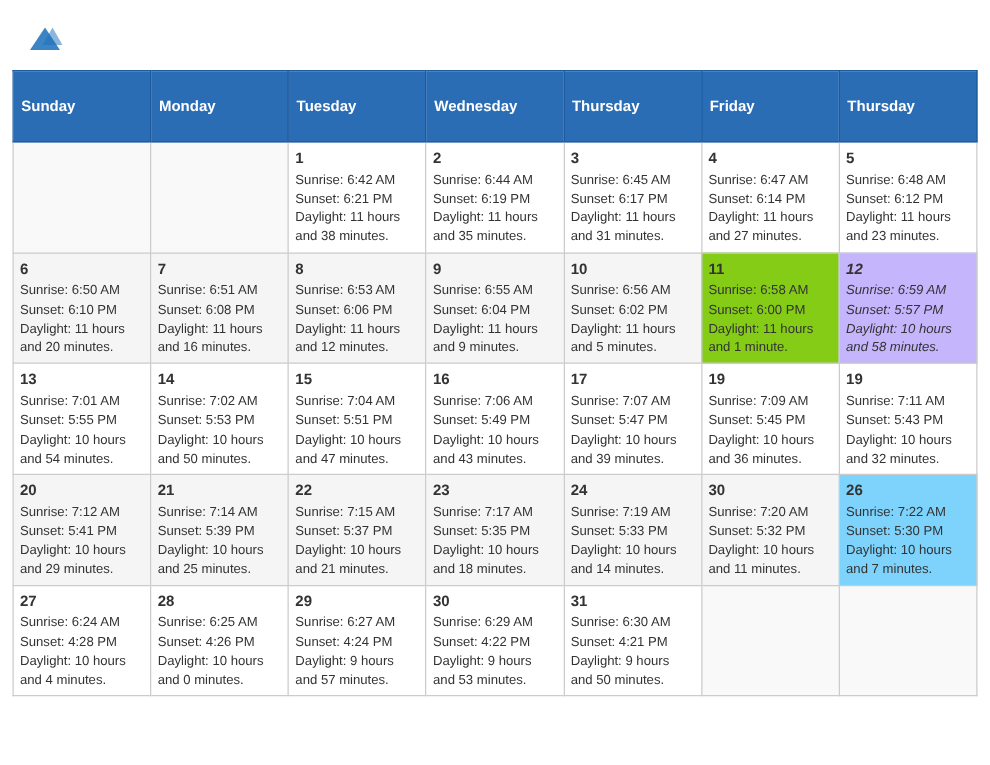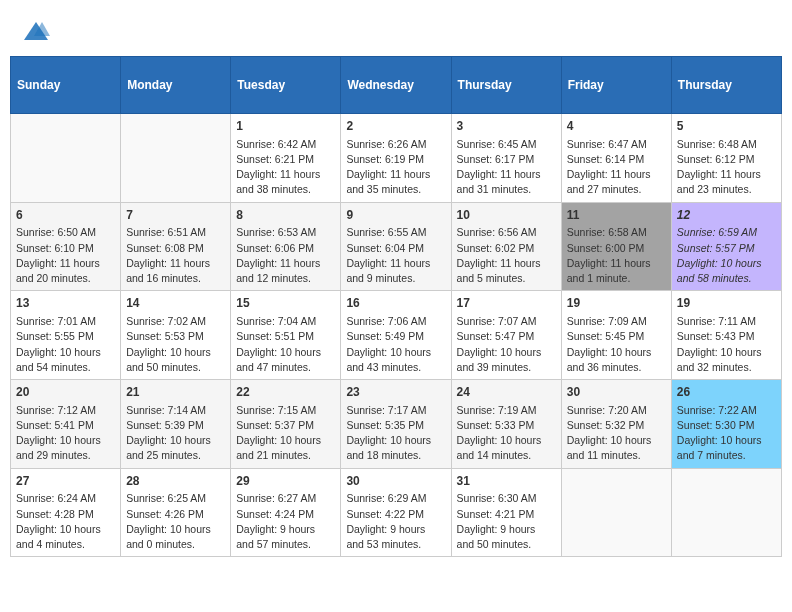--- a/index.html
+++ b/index.html
@@ -137,21 +137,21 @@
         <td class="empty"></td>
         <td class="empty"></td>
         <td>
           <span class="day-number">1</span>
           <div class="day-info">Sunrise: 6:42 AM
 Sunset: 6:21 PM
 Daylight: 11 hours and 38 minutes.</div>
         </td>
         <td>
           <span class="day-number">2</span>
-          <div class="day-info">Sunrise: 6:26 AM
+          <div class="day-info">Sunrise: 6:44 AM
 Sunset: 6:19 PM
 Daylight: 11 hours and 35 minutes.</div>
         </td>
         <td>
           <span class="day-number">3</span>
           <div class="day-info">Sunrise: 6:45 AM
 Sunset: 6:17 PM
 Daylight: 11 hours and 31 minutes.</div>
         </td>
         <td>
@@ -191,21 +191,21 @@
           <div class="day-info">Sunrise: 6:55 AM
 Sunset: 6:04 PM
 Daylight: 11 hours and 9 minutes.</div>
         </td>
         <td style="background-color: rgb(245, 245, 245);">
           <span class="day-number">10</span>
           <div class="day-info">Sunrise: 6:56 AM
 Sunset: 6:02 PM
 Daylight: 11 hours and 5 minutes.</div>
         </td>
-        <td style="background-color: #a3a3a3;">
+        <td style="background-color: #84cc16;">
           <span class="day-number">11</span>
           <div class="day-info">Sunrise: 6:58 AM
 Sunset: 6:00 PM
 Daylight: 11 hours and 1 minute.</div>
         </td>
         <td style="background-color: #c4b5fd; font-style: italic;">
           <span class="day-number">12</span>
           <div class="day-info">Sunrise: 6:59 AM
 Sunset: 5:57 PM
 Daylight: 10 hours and 58 minutes.</div>

